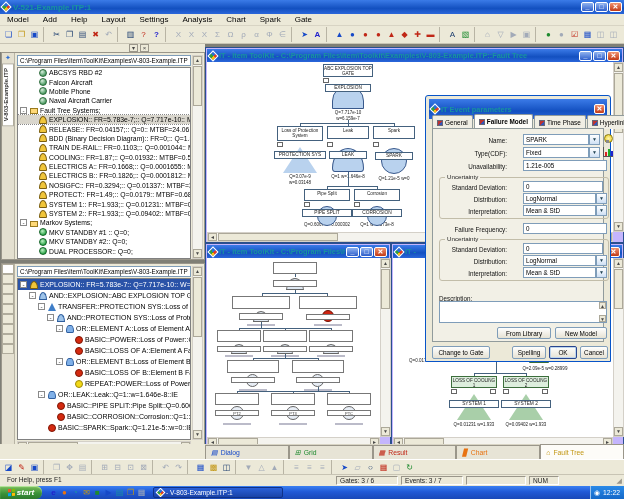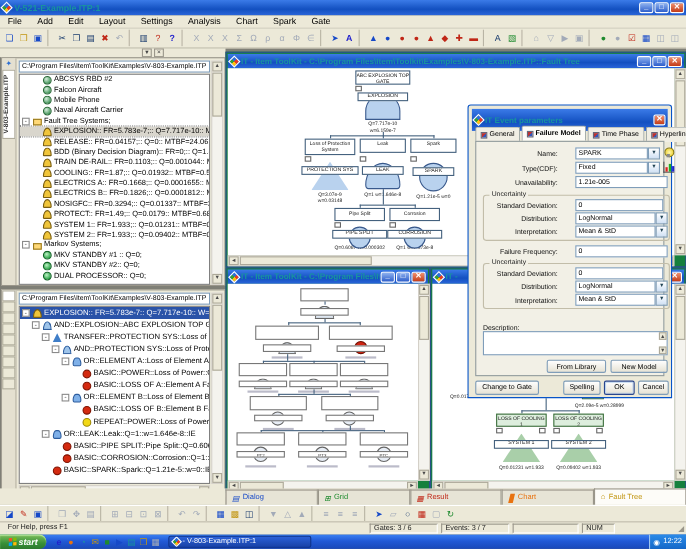--- a/index.html
+++ b/index.html
@@ -41,21 +41,21 @@
   .ic-or{background:#7fb0e8;border:1px solid #2d5d9e;border-radius:50% 50% 25% 25%/100% 100% 35% 35%}
   .ic-transfer{width:0!important;height:0!important;border-left:4px solid transparent;border-right:4px solid transparent;border-bottom:8px solid #3f7ec8;background:none}
   .ic-basic{border-radius:50%;background:#d42a10;border:1px solid #7e1504}
   .ic-repeat{border-radius:50%;background:#f2d816;border:1px solid #9e8a08}
   
   .sbv{position:absolute;width:11px;background:#f4f3ee;border:1px solid #d4d0c8}
   .sbh{position:absolute;height:10px;background:#f4f3ee;border:1px solid #d4d0c8}
   .sbtn{position:absolute;background:#ece9d8;border:1px solid #aca899;color:#4a4a4a;font-size:5px;line-height:7px;text-align:center}
   .thumb{position:absolute;background:#ece9d8;border:1px solid #aca899}
   
-  .mdi{position:absolute;background:#15803d;border:1px solid #2a4f8f}
+  .mdi{position:absolute;background:#c4b5fd;border:1px solid #2a4f8f}
   .mtitle{position:absolute;left:1px;top:1px;right:1px;height:13px;background:linear-gradient(180deg,#3b7be8,#1350c0 60%,#2a66da);display:flex;align-items:center;color:#fff;padding:0 2px}
   .mtitle .t{font-size:7.4px;font-weight:bold;margin-left:2px;flex:1;white-space:nowrap;overflow:hidden}
   .canvas{position:absolute;background:#fff;overflow:hidden}
   
   .hl,.vl{position:absolute;background:#44617e}
   .descbox{position:absolute;background:#fff;border:1px solid #44617e;font-size:4.6px;line-height:1.15;text-align:center;overflow:hidden;padding-top:1px;color:#222}
   .namebox{position:absolute;background:#fff;border:1px solid #44617e;font-size:4.8px;line-height:1.3;text-align:center;overflow:hidden;color:#222;z-index:3}
   .vals{position:absolute;font-size:4.5px;line-height:1.25;text-align:center;color:#222}
   .refbox{position:absolute;width:6px;height:5px;border:1px solid #666;background:#fff}
   .dome{position:absolute;background:#b9d2ee;border:1px solid #39598c;z-index:1}
@@ -113,23 +113,23 @@
 <div class="abs titlebar">
   <span class="appic"></span>
   <span class="t">V-521-Example.ITP:1</span>
   <span class="wbtn">_</span>
   <span class="wbtn">□</span>
   <span class="wbtn close">✕</span>
 </div>
 
 <div class="abs menubar">
 
-<span class="mi">File</span>
+<span class="mi">Model</span>
     <span class="mi">Add</span>
-    <span class="mi">Edit</span>
+    <span class="mi">Help</span>
     <span class="mi">Layout</span>
     <span class="mi">Settings</span>
     <span class="mi">Analysis</span>
     <span class="mi">Chart</span>
     <span class="mi">Spark</span>
     <span class="mi">Gate</span>
   </div>
 
 <div class="abs toolbar">
 

